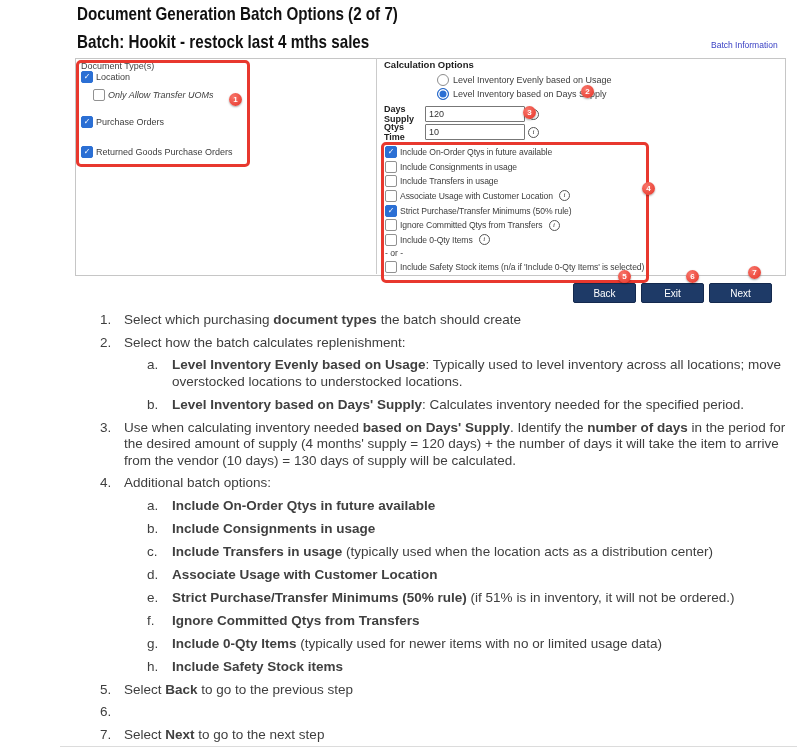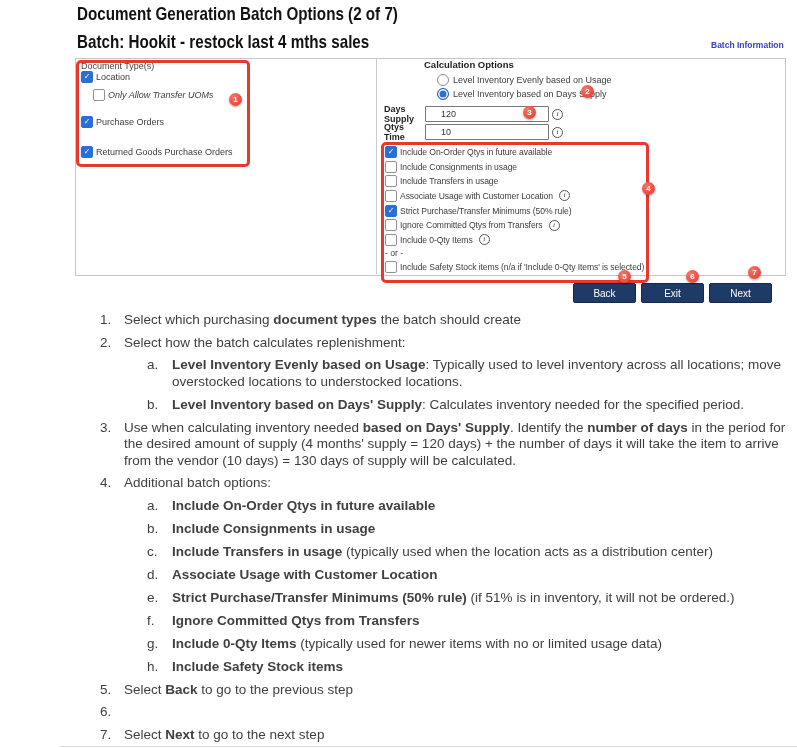--- a/index.html
+++ b/index.html
@@ -4,21 +4,21 @@
 <style>
   html,body{margin:0;padding:0;background:#fff;}
   body{width:797px;height:748px;position:relative;font-family:"Liberation Sans",sans-serif;overflow:hidden;}
 
   
   .h-title{position:absolute;left:77px;top:3px;font-size:19px;font-weight:bold;color:#111;
            white-space:nowrap;transform:scaleX(.8);transform-origin:0 50%;letter-spacing:0;}
   .h-sub{position:absolute;left:77px;top:31px;font-size:19px;font-weight:bold;color:#111;
          white-space:nowrap;transform:scaleX(.8);transform-origin:0 50%;}
 
-  .batch-info-link{position:absolute;left:711px;top:40px;font-size:8.5px;font-weight:bold;color:#3a41c4;cursor:pointer;white-space:nowrap;}
+  .batch-info-link{position:absolute;left:711px;top:40px;font-size:8.5px;font-weight:normal;color:#3a41c4;cursor:pointer;white-space:nowrap;}
 
   
   .form-box{position:absolute;left:75px;top:58px;width:709px;height:216px;border:1px solid #c6c6c6;background:#fff;}
   .v-divider{position:absolute;left:376px;top:58px;width:1px;height:216px;background:#cbcbcb;}
   .bottom-line{position:absolute;left:60px;top:746px;width:737px;height:1px;background:#dcdcdc;}
 
   
   .redbox{position:absolute;border:3px solid #e8382e;border-radius:5px;z-index:3;}
   #redbox1{left:76px;top:60px;width:168px;height:101px;}
   #redbox4{left:381px;top:142px;width:262px;height:135px;}
@@ -29,21 +29,21 @@
   #badge1{left:229px;top:93px;}
   #badge2{left:581px;top:85px;}
   #badge3{left:523px;top:106px;}
   #badge4{left:642px;top:182px;}
   #badge5{left:618px;top:270px;}
   #badge6{left:686px;top:270px;}
   #badge7{left:748px;top:266px;}
 
   
   .panel-label{position:absolute;left:81px;top:61px;font-size:9px;color:#444;}
-  .calc-header{position:absolute;left:384px;top:59px;font-size:9.5px;font-weight:bold;color:#1d1d1d;margin-left:40px;}
+  .calc-header{position:absolute;left:384px;top:59px;font-size:9.5px;font-weight:bold;color:#1d1d1d;}
 
   .cb-row{display:flex;align-items:center;gap:3px;cursor:pointer;}
   .cb{width:10px;height:10px;border:1px solid #919191;border-radius:2px;background:#fff;
       display:flex;align-items:center;justify-content:center;font-size:8px;line-height:10px;color:#fff;flex:none;}
   .cb.checked{background:#2b6fd4;border-color:#2b6fd4;}
   .cb-label{font-size:9px;color:#3d3d3d;white-space:nowrap;}
 
   .dt-row{position:absolute;z-index:4;}
   .dt-0{left:81px;top:71px;}
   .dt-1{left:93px;top:89px;font-style:italic;}
@@ -53,21 +53,21 @@
   .radio-row{position:absolute;left:437px;display:flex;align-items:center;gap:4px;cursor:pointer;}
   .radio-0{top:74px;} .radio-1{top:88px;}
   .radio{width:10px;height:10px;border-radius:50%;border:1px solid #8d8d8d;background:#fff;flex:none;}
   .radio.selected{background:#2b6fd4;border-color:#2265c8;box-shadow:inset 0 0 0 1.5px #fff;}
   .radio-label{font-size:9px;color:#3d3d3d;white-space:nowrap;}
 
   .field-row{position:absolute;left:384px;display:flex;align-items:center;height:28px;}
   .field-0{top:100px;} .field-1{top:118px;}
   .field-label{width:41px;font-size:9px;font-weight:bold;color:#1d1d1d;flex:none;}
   .field-input{width:92px;height:12px;border:1px solid #777;border-radius:1px;font-size:9px;
-               font-family:"Liberation Sans",sans-serif;padding:1px 15px;color:#333;}
+               font-family:"Liberation Sans",sans-serif;padding:1px 3px;color:#333;}
   .info-icon{width:9px;height:9px;border:1px solid #555;border-radius:50%;font-size:7px;line-height:9px;
              text-align:center;color:#333;font-family:"Liberation Serif",serif;font-style:italic;margin-left:3px;flex:none;}
 
   .options-list{position:absolute;left:385px;top:146px;width:254px;height:127px;z-index:4;
                 display:flex;flex-direction:column;justify-content:space-between;}
   .options-list .cb-label{font-size:8.6px;letter-spacing:-.1px;}
   .or-row{font-size:8.6px;color:#3d3d3d;}
 
   
   .nav-btn{position:absolute;top:283px;width:63px;height:20px;background:#1e3a67;color:#fff;font-size:10px;

